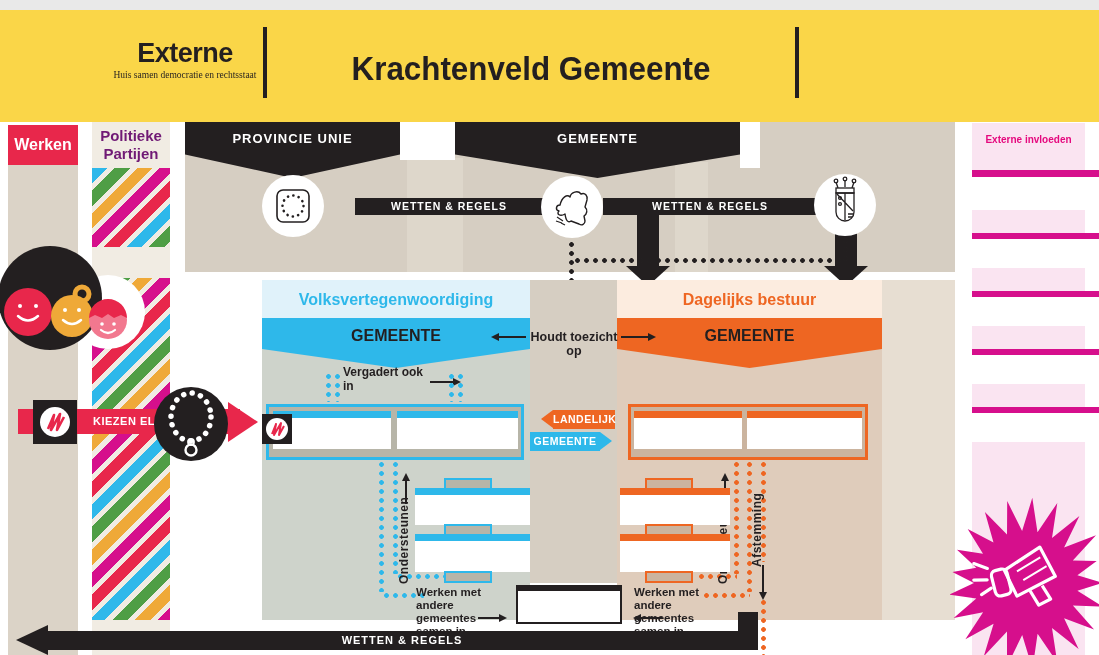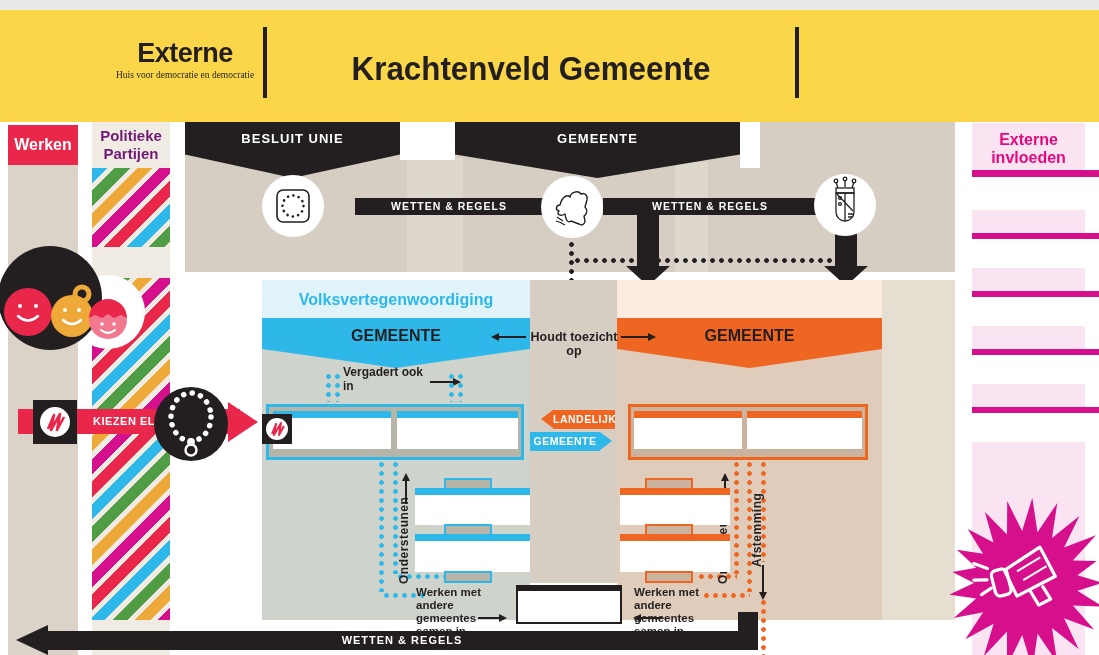--- a/index.html
+++ b/index.html
@@ -34,40 +34,40 @@
   .pinkbar{background:#d60f8c}
 </style>
 </head>
 <body>
 
 <div id="canvas">
 
   <div class="abs" style="left:0;top:0;width:1099px;height:10px;background:#e9e9e9"></div>
   <div class="abs" style="left:0;top:10px;width:1099px;height:112px;background:#fad648"></div>
   <div class="abs c b" style="left:95px;top:38px;width:180px;height:30px;font-size:27px;letter-spacing:-.5px">Externe</div>
-  <div class="abs c" style="left:83px;top:70px;width:204px;font-size:9.5px;font-family:'Liberation Serif',serif">Huis voor democratie en democratie</div>
+  <div class="abs c" style="left:83px;top:70px;width:204px;font-size:9.5px;font-family:'Liberation Serif',serif">Huis samen democratie en rechtsstaat</div>
   <div class="abs" style="left:263px;top:27px;width:4px;height:71px;background:#231f20"></div>
   <div class="abs c b" style="left:301px;top:50px;width:460px;font-size:33px;transform:scaleX(.95)">Krachtenveld Gemeente</div>
   <div class="abs" style="left:795px;top:27px;width:4px;height:71px;background:#231f20"></div>
 
   <div class="abs" style="left:8px;top:165px;width:70px;height:490px;background:#dbd3c7"></div>
   <div class="abs c b white" style="left:8px;top:125px;width:70px;height:40px;line-height:40px;font-size:16px;background:#e8274b">Werken</div>
 
   <div class="abs" style="left:92px;top:122px;width:78px;height:533px;background:#f1ece3"></div>
   <div class="abs c b" style="left:86px;top:127px;width:90px;font-size:15px;line-height:18px;color:#701a75">Politieke Partijen</div>
   <div class="abs stripes" style="left:92px;top:168px;width:78px;height:79px"></div>
   <div class="abs stripes" style="left:92px;top:278px;width:78px;height:342px"></div>
 
   <div class="abs" style="left:185px;top:122px;width:770px;height:150px;background:#d6cec2"></div>
   <div class="abs" style="left:407px;top:158px;width:56px;height:114px;background:#ded7cb"></div>
   <div class="abs" style="left:675px;top:162px;width:33px;height:110px;background:#ded7cb"></div>
   <div class="abs" style="left:400px;top:122px;width:55px;height:38px;background:#fff"></div>
   <div class="abs" style="left:740px;top:122px;width:20px;height:46px;background:#fff"></div>
 
-  <div class="abs pennant" style="left:185px;top:122px;width:215px;height:56px">BESLUIT UNIE</div>
+  <div class="abs pennant" style="left:185px;top:122px;width:215px;height:56px">PROVINCIE UNIE</div>
   <div class="abs pennant" style="left:455px;top:122px;width:285px;height:56px">GEMEENTE</div>
 
   <div class="abs wrbar" style="left:355px;top:198px;width:188px;height:17px">WETTEN &amp; REGELS</div>
   <div class="abs wrbar" style="left:603px;top:198px;width:214px;height:17px">WETTEN &amp; REGELS</div>
 
   <div class="abs" style="left:637px;top:215px;width:22px;height:51px;background:#231f20"></div>
   <div class="abs" style="left:626px;top:266px;width:0;height:0;border-left:22px solid transparent;border-right:22px solid transparent;border-top:20px solid #231f20"></div>
   <div class="abs" style="left:835px;top:215px;width:22px;height:51px;background:#231f20"></div>
   <div class="abs" style="left:824px;top:266px;width:0;height:0;border-left:22px solid transparent;border-right:22px solid transparent;border-top:20px solid #231f20"></div>
 
@@ -106,20 +106,21 @@
 
   <div class="abs" style="left:262px;top:318px;width:268px;height:302px;background:#ced3cb"></div>
   <div class="abs c b" style="left:262px;top:280px;width:268px;height:38px;background:#e0f2fa"></div>
   <div class="abs c b" style="left:262px;top:291px;width:268px;font-size:16px;color:#2eb8ea">Volksvertegenwoordiging</div>
   <div class="abs banner" style="left:262px;top:318px;width:268px;height:50px;background:#2eb8ea">GEMEENTE</div>
 
   <div class="abs" style="left:530px;top:280px;width:87px;height:303px;background:#d6cec2"></div>
 
   <div class="abs" style="left:617px;top:318px;width:265px;height:302px;background:#dfccbb"></div>
   <div class="abs c b" style="left:617px;top:280px;width:265px;height:38px;background:#fcecdf"></div>
+  <div class="abs c b" style="left:617px;top:291px;width:265px;font-size:16px;color:#ee6622">Dagelijks bestuur</div>
   <div class="abs banner" style="left:617px;top:318px;width:265px;height:50px;background:#ee6622">GEMEENTE</div>
 
   <div class="abs" style="left:882px;top:280px;width:73px;height:340px;background:#e7ded2"></div>
 
   <div class="abs c b" style="left:524px;top:330px;width:100px;font-size:12.5px">Houdt toezicht op</div>
   <div class="abs arr arr-l" style="left:498px;top:336px;width:28px;height:2px"></div>
   <div class="abs arr arr-r" style="left:621px;top:336px;width:28px;height:2px"></div>
 
   <div class="abs b" style="left:343px;top:365px;width:90px;font-size:12px">Vergadert ook in</div>
   <div class="abs arr arr-r" style="left:430px;top:381px;width:24px;height:2px"></div>
@@ -226,21 +227,21 @@
       <circle cx="79" cy="64" r="2" fill="#fff"></circle>
     <path d="M63 74 q9 8 18 0" stroke="#fff" stroke-width="2.5" fill="none" stroke-linecap="round"></path>
     <circle cx="108" cy="74" r="19" fill="#f2788f"></circle>
     <path d="M89 72 a19 19 0 0 1 38 0 l-6 -3 -7 3 -6 -4 -6 4 -7 -3 z" fill="#e8274b"></path>
     <circle cx="102" cy="78" r="1.8" fill="#fff"></circle>
       <circle cx="114" cy="78" r="1.8" fill="#fff"></circle>
     <path d="M101 84 q7 6 14 0" stroke="#fff" stroke-width="2.2" fill="none" stroke-linecap="round"></path>
   </svg>
 
   <div class="abs pinkblock c b" style="left:972px;top:123px;width:113px;height:47px"></div>
-  <div class="abs c b" style="left:972px;top:131px;width:113px;font-size:16px;line-height:18px;color:#e5087e">Externe invloeden</div>
+  <div class="abs c b" style="left:972px;top:131px;width:113px;font-size:10px;line-height:18px;color:#e5087e">Externe invloeden</div>
   <div class="abs pinkbar" style="left:972px;top:170px;width:127px;height:7px"></div>
   <div class="abs pinkblock" style="left:972px;top:210px;width:113px;height:23px"></div>
   <div class="abs pinkbar" style="left:972px;top:233px;width:127px;height:6px"></div>
   <div class="abs pinkblock" style="left:972px;top:268px;width:113px;height:23px"></div>
   <div class="abs pinkbar" style="left:972px;top:291px;width:127px;height:6px"></div>
   <div class="abs pinkblock" style="left:972px;top:326px;width:113px;height:23px"></div>
   <div class="abs pinkbar" style="left:972px;top:349px;width:127px;height:6px"></div>
   <div class="abs pinkblock" style="left:972px;top:384px;width:113px;height:23px"></div>
   <div class="abs pinkbar" style="left:972px;top:407px;width:127px;height:6px"></div>
   <div class="abs pinkblock" style="left:972px;top:442px;width:113px;height:213px"></div>

